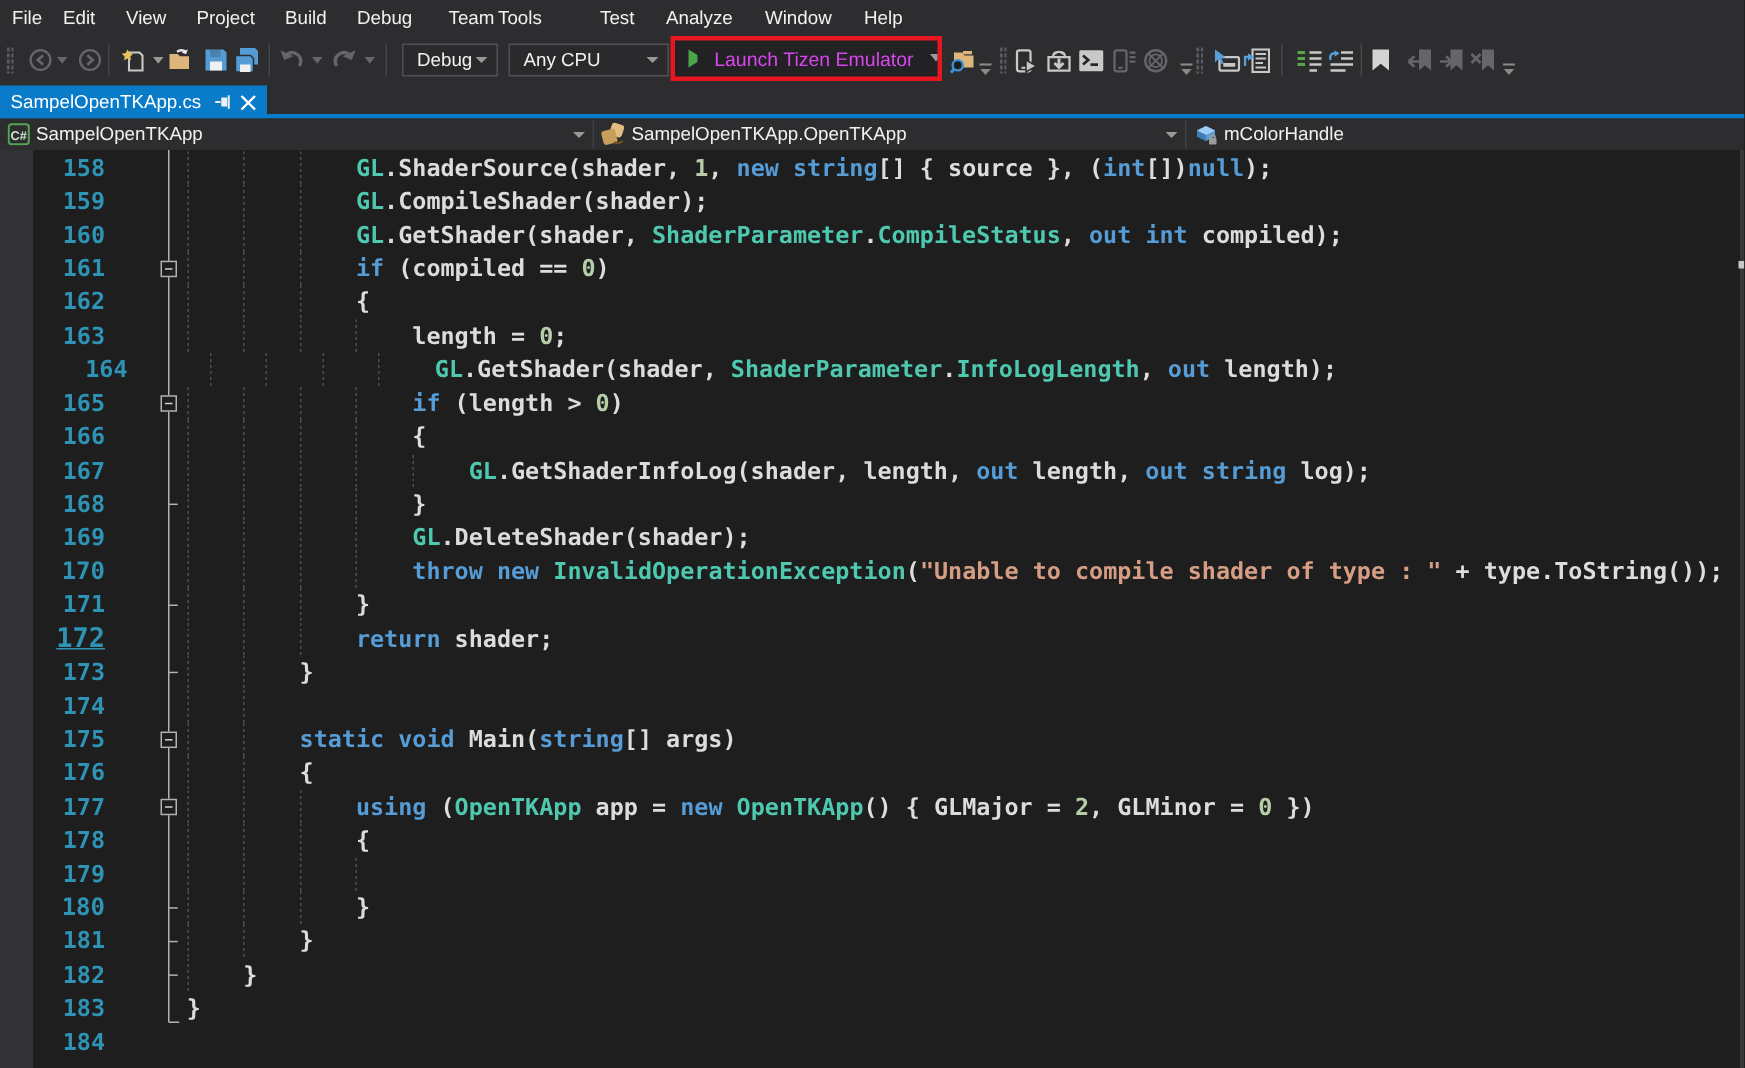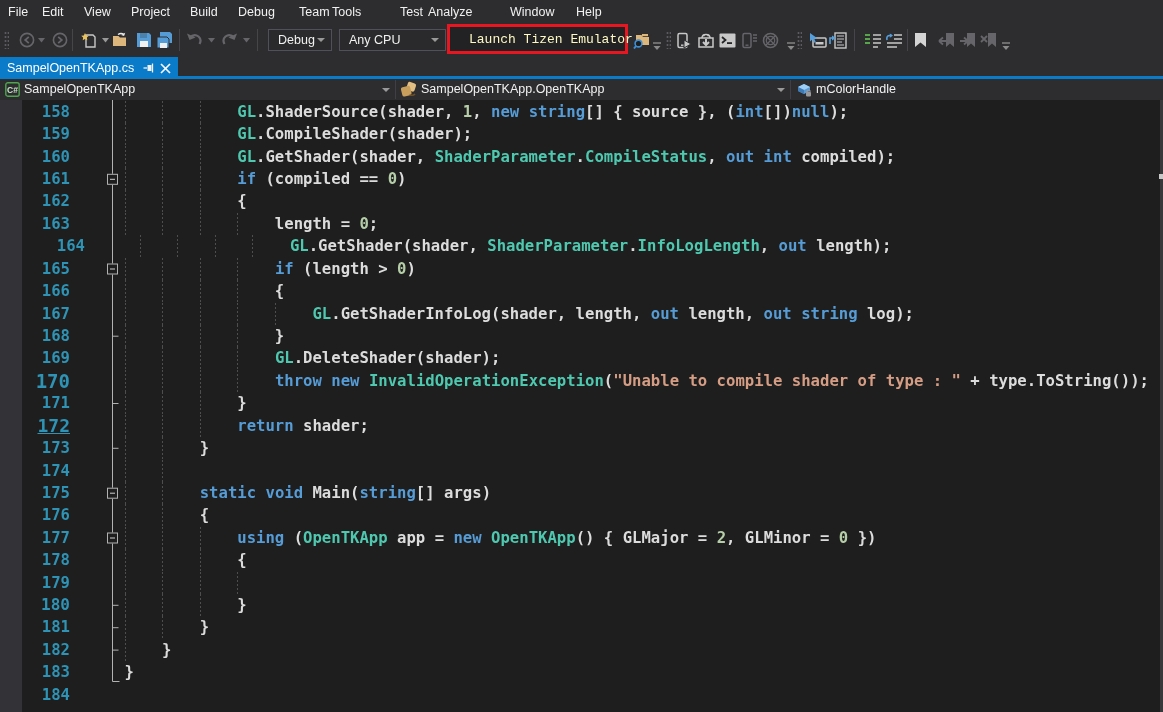--- a/index.html
+++ b/index.html
@@ -16,21 +16,21 @@
   .tb { position:absolute; top:0; height:32px; display:flex; align-items:center; }
   .tb-sep { position:absolute; top:5px; width:1px; height:22px; background:#46464A; }
   .tb-grip { position:absolute; top:7px; width:5px; height:18px;
      background-image:radial-gradient(#5B5B60 1px, transparent 1.1px);
      background-size:3px 4px; }
   .combo { position:absolute; top:5px; height:22px; background:#2A2A2C; border:1px solid #50505A; color:#F1F1F1;
      font-size:12.5px; line-height:20px; padding-left:9px; }
   .combo .ccaret { position:absolute; right:6px; top:8px; width:0; height:0;
      border-left:4px solid transparent; border-right:4px solid transparent; border-top:4px solid #999; }
   #launch-box { position:absolute; left:447px; top:0px; width:181px; height:30px; border:3px solid #E81620; background:#222225; display:flex; align-items:center; }
-  #launch-label { color:#fef9c3; font-size:13px; margin-left:11px; white-space:nowrap;font-family:Liberation Mono, monospace; }
+  #launch-label { color:#d946ef; font-size:13px; margin-left:11px; white-space:nowrap; }
 
   
   #tabbar { position:absolute; left:0; top:56px; width:1163px; height:23px; background:#2D2D30; }
   #docline { position:absolute; left:0; top:76px; width:1163px; height:3px; background:#0A7BC8; }
   #tab-active { position:absolute; left:0; top:1px; width:178px; height:22px; background:#0A7BC8; }
   #tab-label { position:absolute; left:7px; top:0; height:22px; line-height:22px; color:#FFFFFF; font-size:12.5px; }
 
   
   #navbar { position:absolute; left:0; top:79px; width:1163px; height:21px; background:#2D2D30; }
   .nav-sep { position:absolute; top:1px; width:1px; height:19px; background:#3F3F46; }
@@ -61,21 +61,21 @@
   <div id="menubar">
       <span class="menu-item" style="left: 8px;">File</span>
       <span class="menu-item" style="left: 42px;">Edit</span>
       <span class="menu-item" style="left: 84px;">View</span>
       <span class="menu-item" style="left: 131px;">Project</span>
       <span class="menu-item" style="left: 190px;">Build</span>
       <span class="menu-item" style="left: 238px;">Debug</span>
       <span class="menu-item" style="left: 299px;">Team</span>
       <span class="menu-item" style="left: 332px;">Tools</span>
       <span class="menu-item" style="left: 400px;">Test</span>
-      <span class="menu-item" style="left: 428px;">Analyze</span>
+      <span class="menu-item" style="left: 444px;">Analyze</span>
       <span class="menu-item" style="left: 510px;">Window</span>
       <span class="menu-item" style="left: 576px;">Help</span>
     </div>
 
   <div id="toolbar">
     <div class="combo" id="combo-debug" style="left:268px;width:64px;">
       <span>Debug</span>
       <span class="ccaret"></span>
     </div>
     <div class="combo" id="combo-platform" style="left:339px;width:107px;">
@@ -421,21 +421,21 @@
         </div>
         <div class="row" style="top: 247.42px; height: 22.42px;">
           <span class="ln" style="font-size: 15.61px; line-height: 22.42px;">169</span>
           <span class="guide" style="left: 124.5px; height: 22.42px;"></span>
           <span class="guide" style="left: 162.06px; height: 22.42px;"></span>
           <span class="guide" style="left: 199.62px; height: 22.42px;"></span>
           <span class="guide" style="left: 237.18px; height: 22.42px;"></span>
           <span class="code" style="font-size: 15.61px; line-height: 22.42px;"><span class="tok-p">                </span><span class="tok-t">GL</span><span class="tok-p">.DeleteShader(shader);</span></span>
         </div>
         <div class="row" style="top: 269.84px; height: 22.42px;">
-          <span class="ln" style="font-size: 19px; line-height: 22.42px;">170</span>
+          <span class="ln" style="font-size: 16px; line-height: 22.42px;">170</span>
           <span class="guide" style="left: 124.5px; height: 22.42px;"></span>
           <span class="guide" style="left: 162.06px; height: 22.42px;"></span>
           <span class="guide" style="left: 199.62px; height: 22.42px;"></span>
           <span class="guide" style="left: 237.18px; height: 22.42px;"></span>
           <span class="code" style="font-size: 15.61px; line-height: 22.42px;"><span class="tok-p">                </span><span class="tok-k">throw</span><span class="tok-p"> </span><span class="tok-k">new</span><span class="tok-p"> </span><span class="tok-t">InvalidOperationException</span><span class="tok-p">(</span><span class="tok-s">"Unable to compile shader of type : "</span><span class="tok-p"> + type.ToString());</span></span>
         </div>
         <div class="row" style="top: 292.26px; height: 22.42px;">
           <span class="ln" style="font-size: 15.61px; line-height: 22.42px;">171</span>
           <span class="guide" style="left: 124.5px; height: 22.42px;"></span>
           <span class="guide" style="left: 162.06px; height: 22.42px;"></span>

